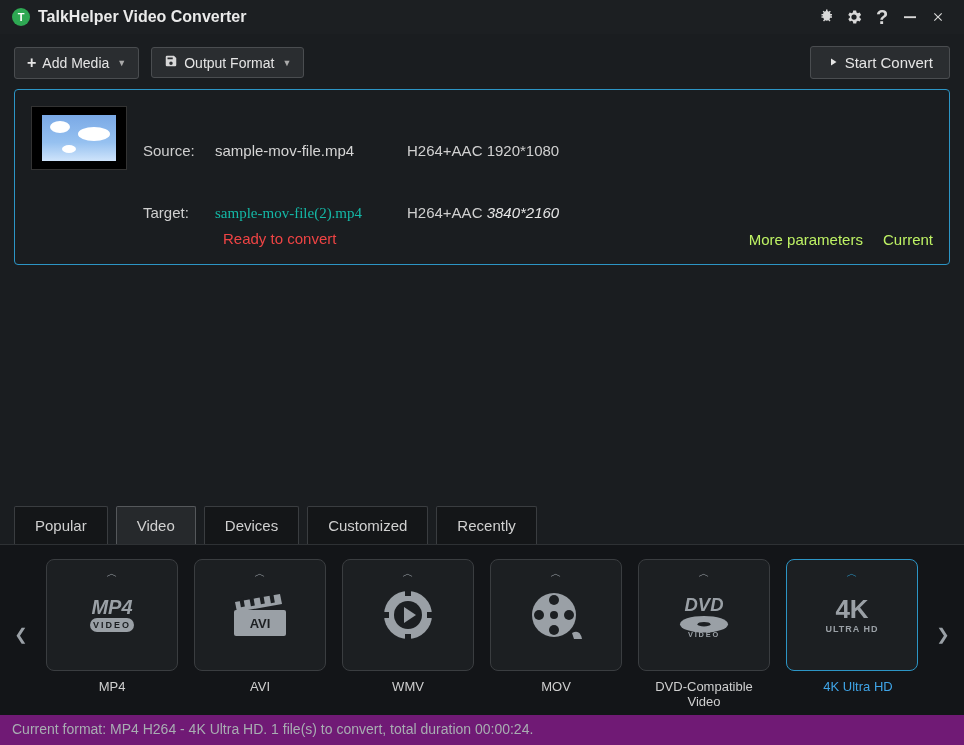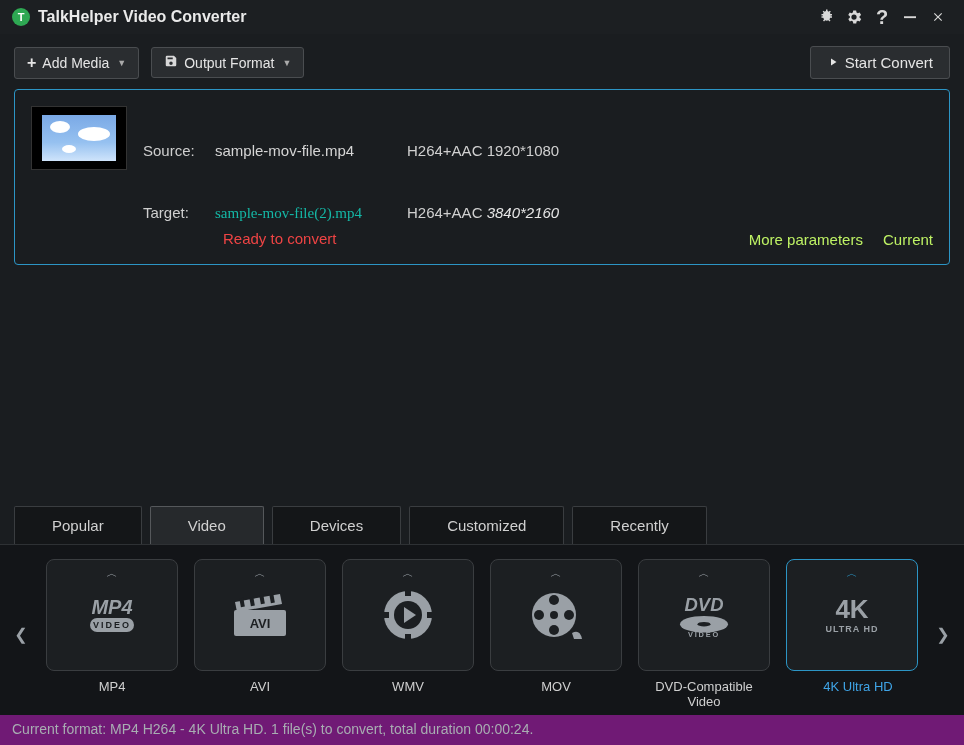--- a/index.html
+++ b/index.html
@@ -99,21 +99,21 @@
 
   
   .lower {
     position: absolute; left: 0; right: 0; bottom: 0;
   }
   .tabs {
     display: flex; gap: 8px;
     padding: 0 14px;
   }
   .tab {
-    padding: 10px 37px;
+    padding: 10px 20px;
     background: #141618;
     border: 1px solid #3a3d40;
     border-bottom: none;
     border-radius: 2px 2px 0 0;
     color: #d0d0d0;
     font-size: 15px;
     cursor: pointer;
   }
   .tab.active {
     background: #26292c;

